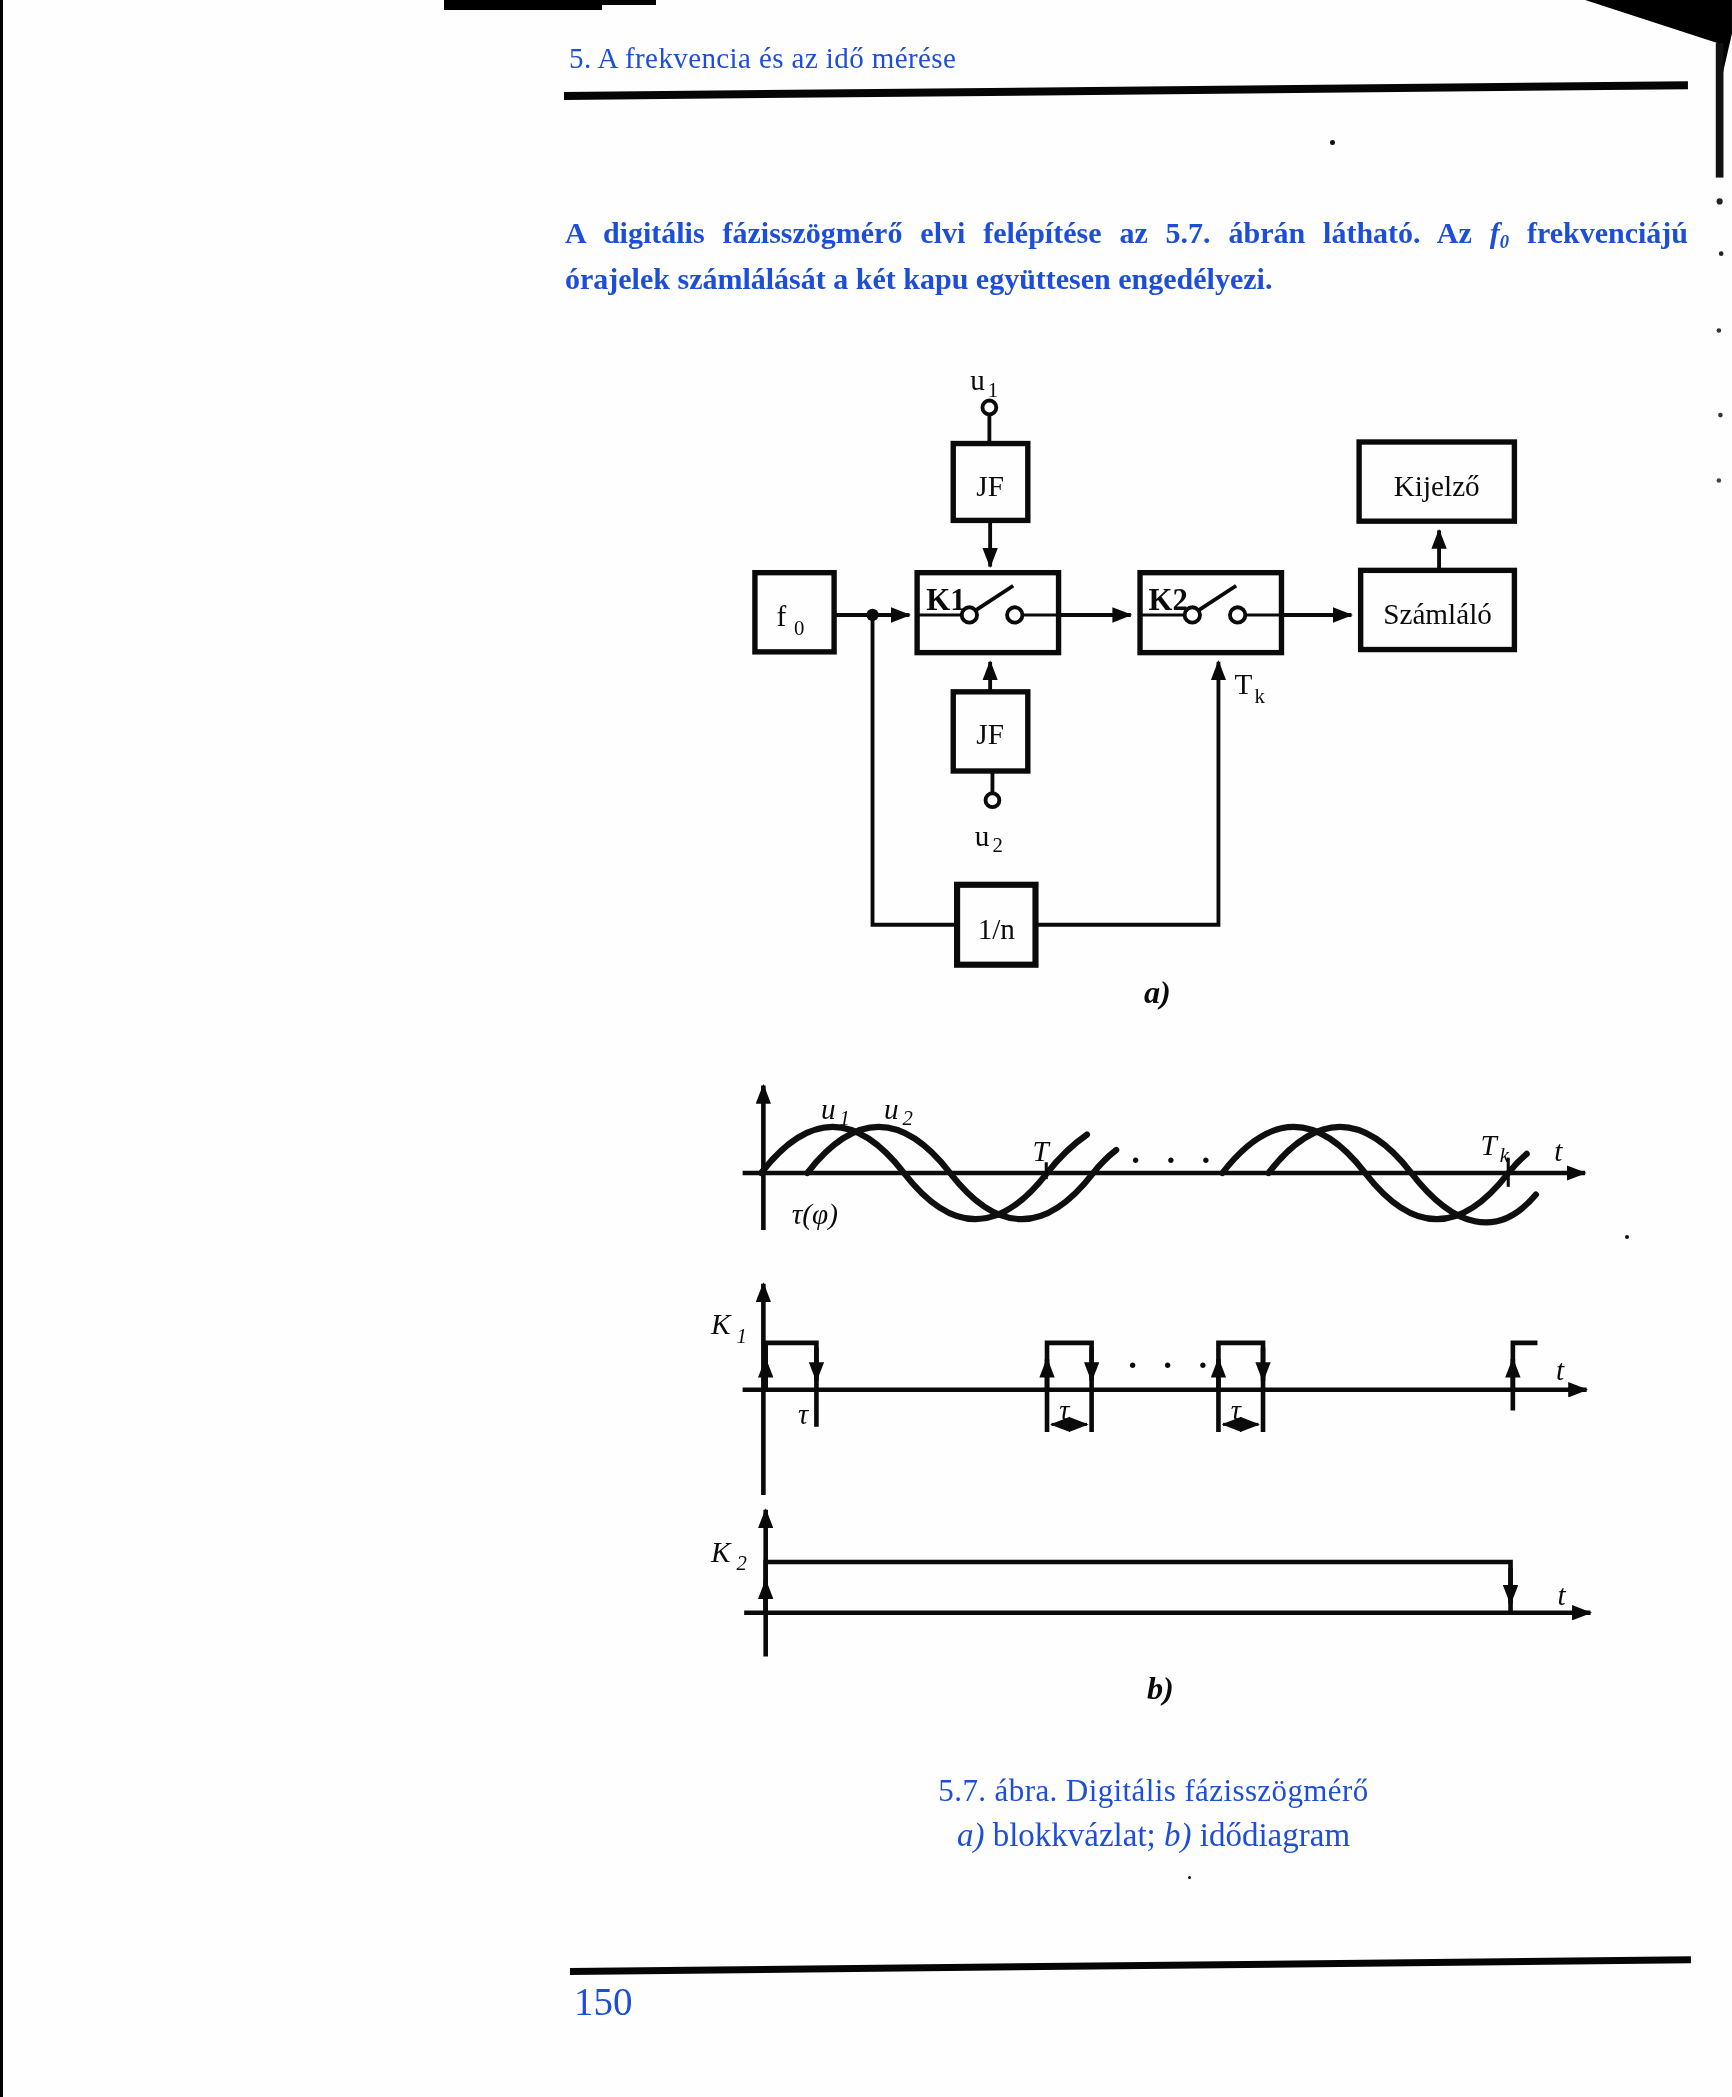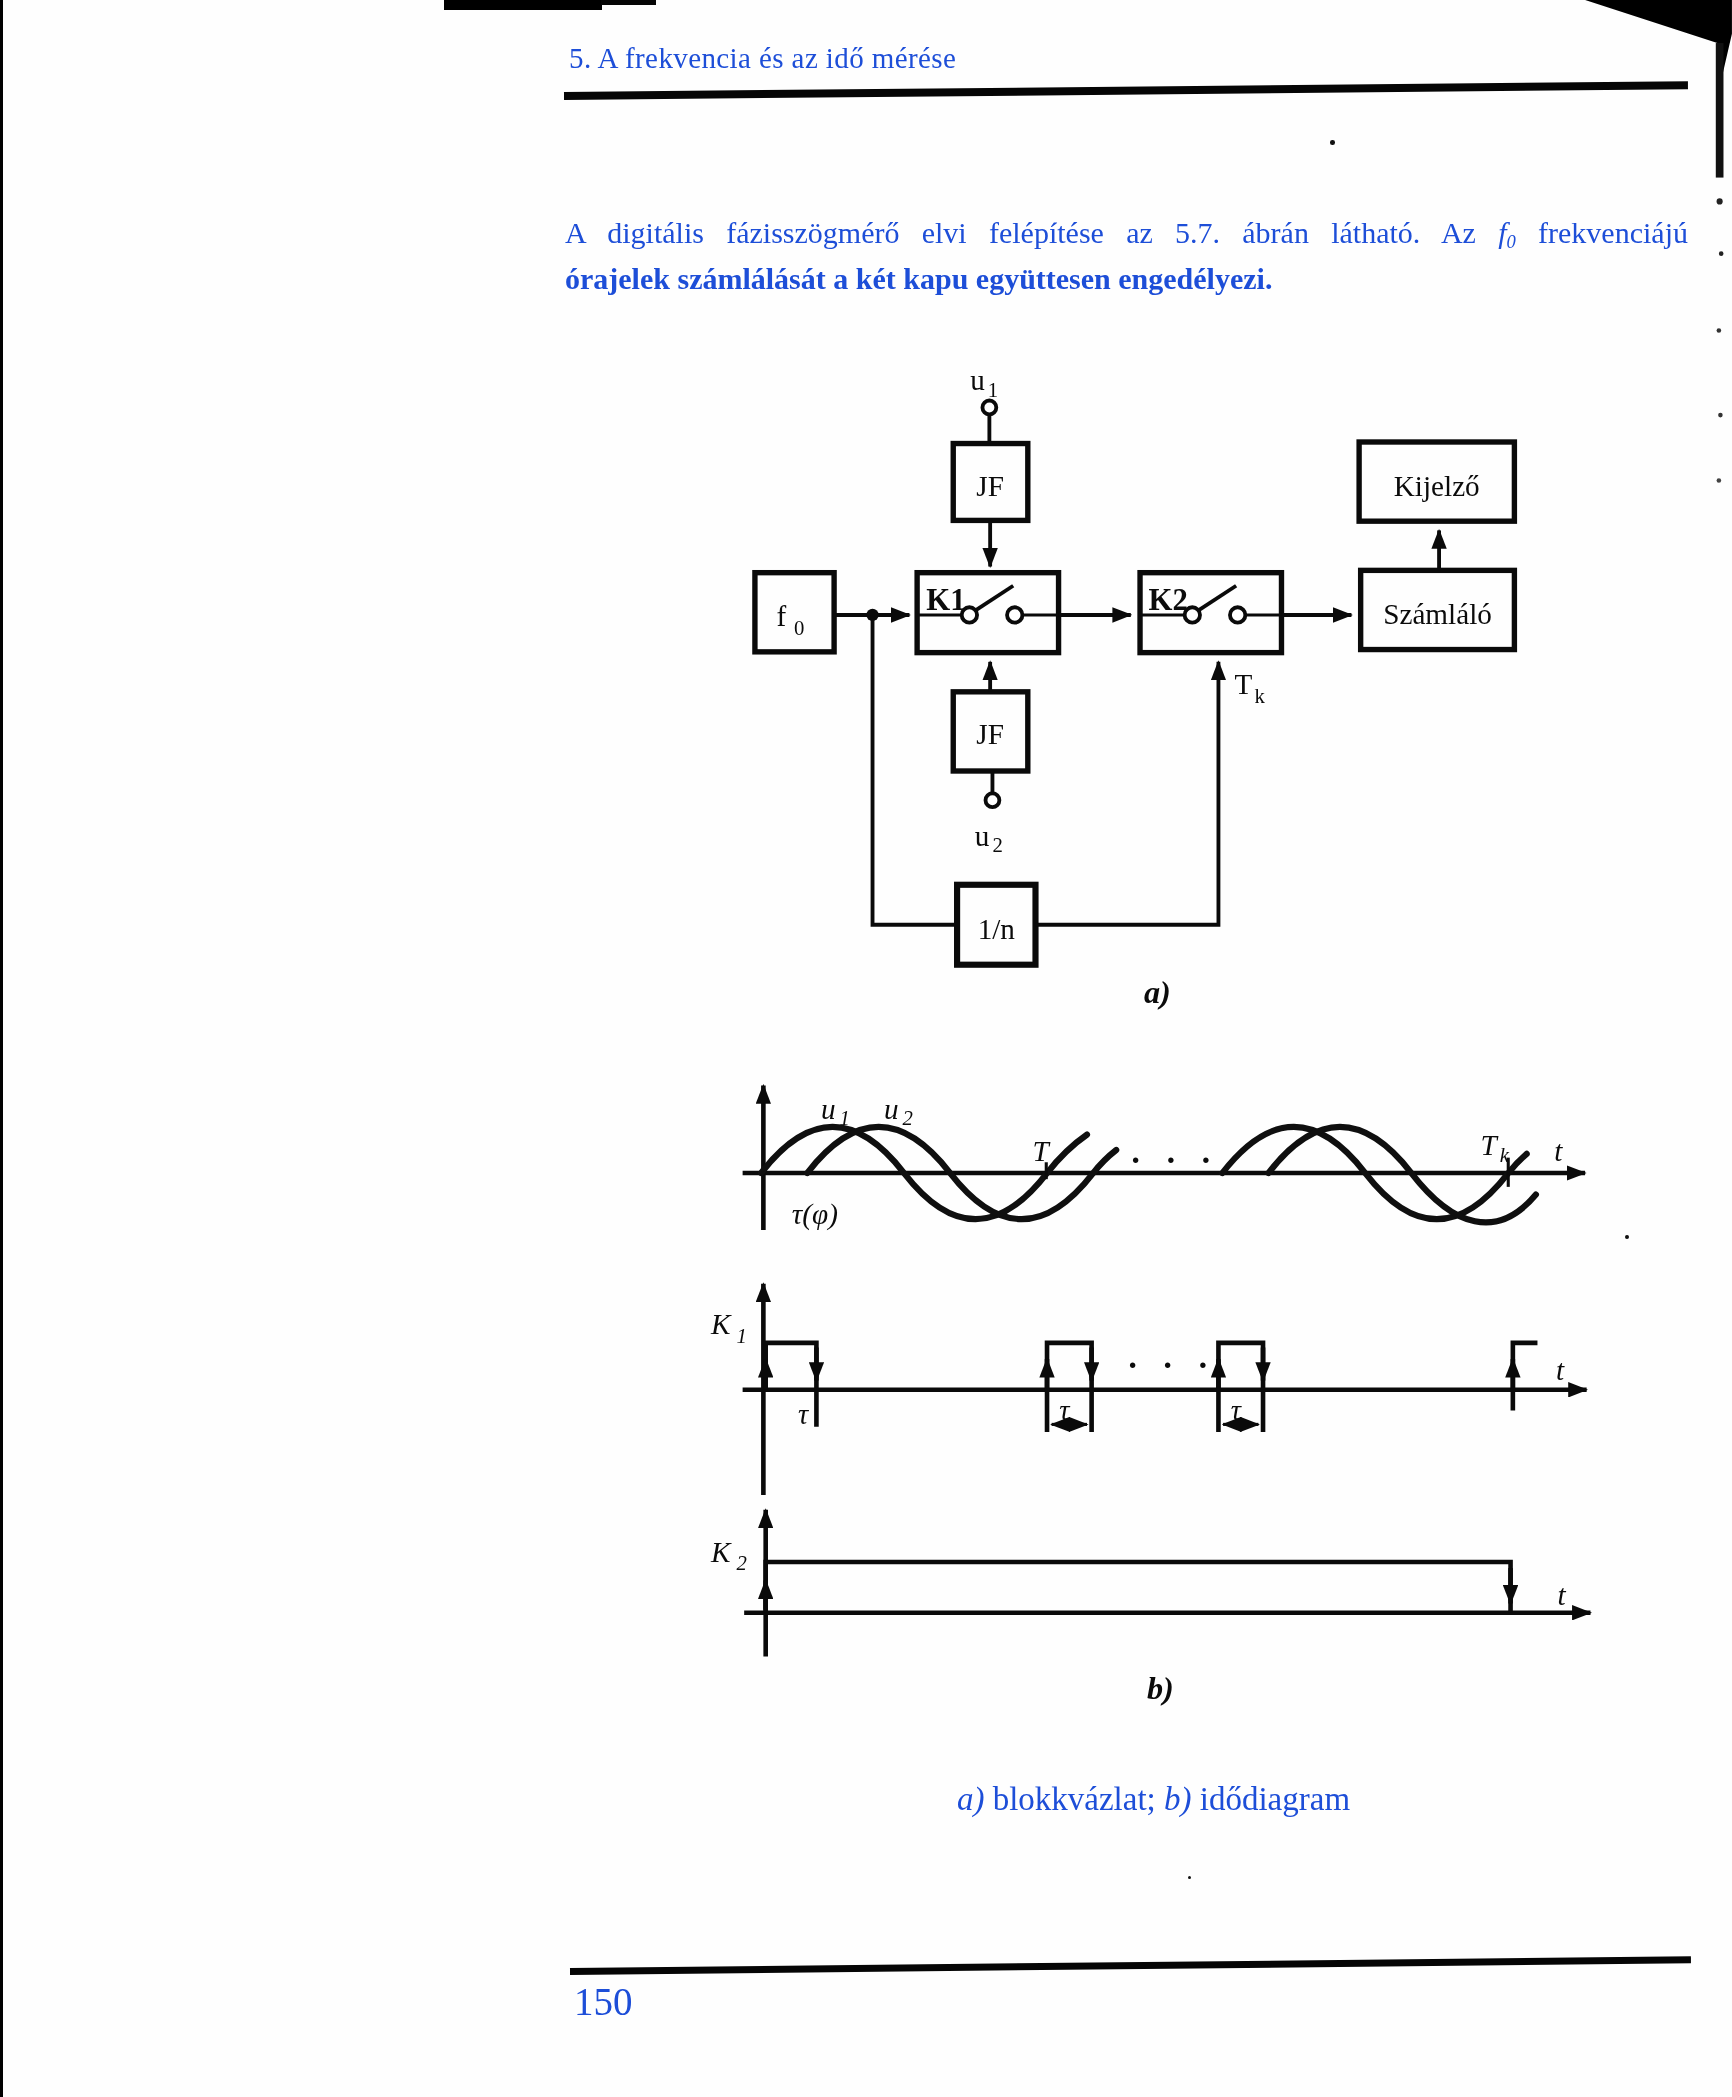--- a/index.html
+++ b/index.html
@@ -17,21 +17,21 @@
   .top-tab{left:444px;top:0;width:158px;height:10px;background:#000;}
   .top-tab2{left:601px;top:0;width:55px;height:4.6px;background:#050505;}
   
   .rule{background:#050505;}
   .rule-top{left:564px;top:92px;width:1124px;height:7.7px;transform:rotate(-0.55deg);transform-origin:left center;}
   .rule-bottom{left:570px;top:1968px;width:1121px;height:7px;transform:rotate(-0.6deg);transform-origin:left center;}
   
   .header-title{left:569px;top:42px;font-size:29px;letter-spacing:0.4px;}
   .section-title{left:566px;top:149px;font-size:35px;font-weight:700;letter-spacing:0.4px;}
   .para{left:565px;width:1123px;font-size:30px;line-height:1;}
-  .para-line1{top:218px;text-align:justify;text-align-last:justify;}
+  .para-line1{top:218px;text-align:justify;text-align-last:justify;font-weight:bold;}
   .para-line2{top:264px;font-weight:bold;}
   .para i{font-style:italic;}
   sub{font-size:0.62em;vertical-align:-0.28em;}
   .caption-wrap{left:692px;top:1773px;width:923px;text-align:center;}
   .caption-title{font-size:31px;letter-spacing:0.4px;}
   .caption-sub{font-size:33px;margin-top:7.7px;}
   .caption-sub i{font-style:italic;}
   .page-number{left:574px;top:1979px;font-size:39px;}
   .speck{position:absolute;background:#111;border-radius:50%;}
   
@@ -218,20 +218,21 @@
       <line x1="968" y1="2098" x2="2069" y2="2098" class="axis" marker-end="url(#ah)"></line>
       <path class="pulse" d="M996,2098 L996,2032 L1965,2032 L1965,2098"></path>
       <line x1="996" y1="2094" x2="996" y2="2056" class="pulse" marker-end="url(#ah)"></line>
       <line x1="1965" y1="2040" x2="1965" y2="2086" class="pulse" marker-end="url(#ah)"></line>
       <text x="2026" y="2088" class="siglbl">t</text>
       <text x="1492" y="2210" class="partlbl">b)</text>
     </g>
   </svg>
 
   <div class="abs caption-wrap">
+    <div class="caption-title">5.7. ábra. Digitális fázisszögmérő</div>
     <div class="caption-sub"><i>a)</i><span> blokkvázlat; </span><i>b)</i><span> idődiagram</span></div>
   </div>
 
   <div class="abs rule rule-bottom"></div>
   <div class="abs page-number">150</div>
 
 </div>
 
 
 </body></html>

